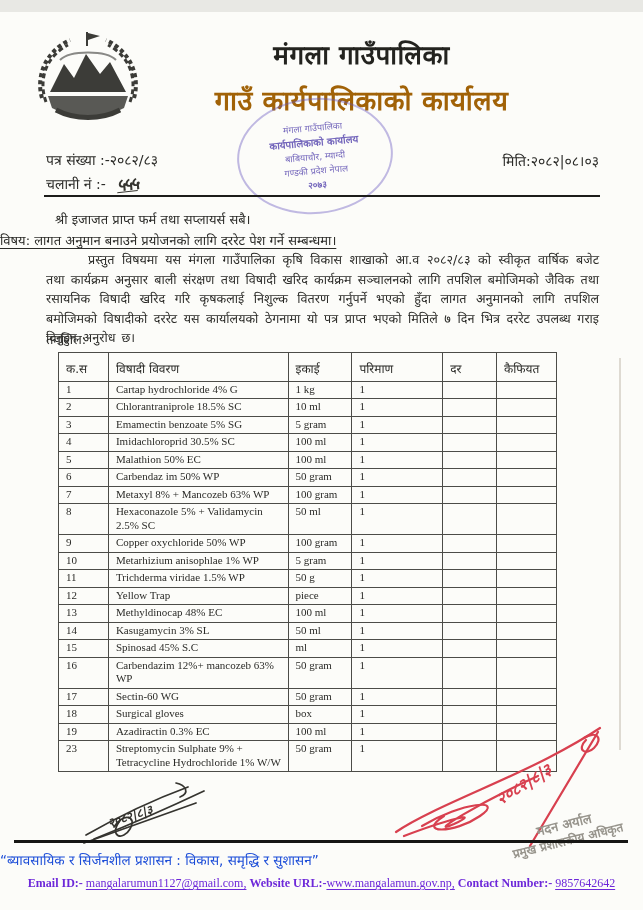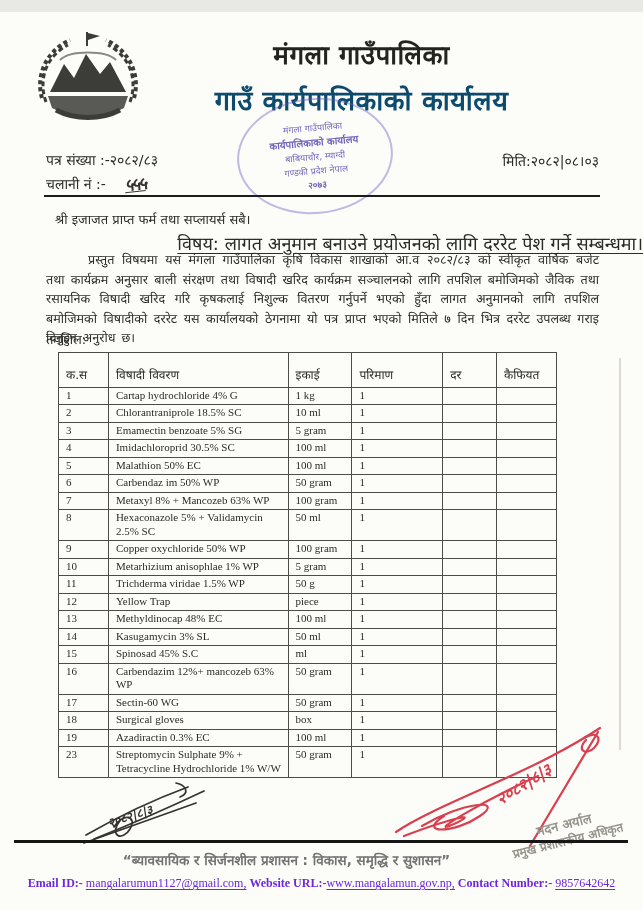--- a/index.html
+++ b/index.html
@@ -6,57 +6,57 @@
   html,body { background:#e8e8e4; }
   .page {
     position:relative; width:643px; height:910px; margin:12px auto;
     background:#fcfcf9; overflow:hidden; color:#2b2b28;
     font-family:"DejaVu Sans","Liberation Sans",sans-serif;
   }
   
   .logo { position:absolute; left:30px; top:18px; width:116px; height:110px; }
   .title-block { position:absolute; left:120px; right:40px; top:24px; text-align:center; }
   .muni-title { font-size:26px; font-weight:700; color:#23231f; letter-spacing:.5px; }
-  .office-title { font-size:27px; font-weight:700; color:#0c4a6e; margin-top:9px; letter-spacing:.5px; }
+  .office-title { font-size:27px; font-weight:700; color:#a16207; margin-top:9px; letter-spacing:.5px; }
   .hdr-stamp {
     position:absolute; left:237px; top:86px; width:156px; height:116px;
     border:2px solid rgba(99,81,190,.45); border-radius:50%;
     transform:rotate(-5deg); display:flex; flex-direction:column;
     align-items:center; justify-content:center; gap:1px;
     color:rgba(83,66,172,.92); text-align:center; opacity:.88;
   }
   .hdr-stamp .s1 { font-size:9px; }
   .hdr-stamp .s2 { font-size:10px; font-weight:700; }
   .hdr-stamp .s3,.hdr-stamp .s4 { font-size:9px; }
   .hdr-stamp .s5 { font-size:9px; font-weight:700; }
   .meta-left { position:absolute; left:46px; top:136px; font-size:14px; line-height:24px; }
-  .chalani-line { display:flex; align-items:flex-start; gap:20px; }
+  .chalani-line { display:flex; align-items:flex-start; gap:12px; }
   .chalani-hand {
     display:inline-block; font-size:17px; font-weight:700; color:#35342f;
     transform:rotate(-6deg) skewX(-12deg); text-decoration:underline; letter-spacing:-2px;
   }
   .meta-right { position:absolute; right:44px; top:137px; font-size:14px; line-height:24px; text-align:left; }
   .rule-top { position:absolute; left:44px; top:183px; width:556px; height:2px; background:#1c1c1a; }
   
   .addressee { position:absolute; left:55px; top:198px; font-size:13px; }
-  .subject { position:absolute; left:0; right:0; top:219px; text-align:right; font-size:18px; }
+  .subject { position:absolute; left:0; right:0; top:219px; text-align:left; font-size:13px; }
   .subject span { text-decoration:underline; text-underline-offset:3px; }
   .body-par {
     position:absolute; left:46px; top:238px; width:553px;
     font-size:12.6px; line-height:19.5px; text-align:justify;
     text-indent:42px; word-spacing:2px;
   }
   .tapasil { position:absolute; left:46px; top:318px; font-size:13px; }
   
   table.items { position:absolute; left:58px; top:340px; width:499px; border-collapse:collapse; }
   table.items th, table.items td {
     border:1px solid #4c4c48; font-size:11px; line-height:13.5px;
     padding:1px 5px 2px 7px; vertical-align:top; font-weight:400; text-align:left;
   }
-  table.items th { font-size:12px; padding-top:16px; padding-bottom:4px; }
+  table.items th { font-size:12px; padding-top:10px; padding-bottom:4px; }
   td.lat, th.lat { font-family:"Liberation Serif","DejaVu Serif",serif; font-size:11.5px; }
   td.desc { text-align:justify; }
   .scan-line { position:absolute; left:619px; top:346px; width:2px; height:392px; background:#dedad2; }
   
   .sig-left { position:absolute; left:80px; top:765px; width:160px; height:70px; }
   .sig-left .date {
     position:absolute; left:28px; top:30px; font-size:12px; font-weight:700; color:#34332e;
     transform:rotate(-18deg) skewX(-10deg); letter-spacing:0px; white-space:nowrap;
   }
   .sig-right { position:absolute; left:388px; top:712px; width:240px; height:125px; }
@@ -65,21 +65,21 @@
     transform:rotate(-32deg) skewX(-14deg); white-space:nowrap;
   }
   .admin-stamp {
     position:absolute; left:486px; top:805px; width:160px; text-align:center;
     transform:rotate(-14deg); color:#97948c; line-height:16px; white-space:nowrap;
   }
   .admin-stamp .nm { font-size:13px; font-weight:700; }
   .admin-stamp .tt { font-size:12px; font-weight:700; }
   
   .rule-bottom { position:absolute; left:14px; top:828px; width:614px; height:3px; background:#161614; }
-  .tagline { position:absolute; left:0; right:70px; top:839px; text-align:center; font-size:13.5px; font-weight:700; color:#737373; }
+  .tagline { position:absolute; left:0; right:70px; top:839px; text-align:left; font-size:13.5px; font-weight:400; color:#1d4ed8; }
   .contact-line {
     position:absolute; left:0; right:0; top:864px; text-align:center;
     font-family:"Liberation Serif","DejaVu Serif",serif; font-size:12px; color:#6d28d9;
   }
   .contact-line b { font-weight:700; }
   .contact-line .u { text-decoration:underline; text-underline-offset:2px; }
 </style>
 </head>
 <body>
 

